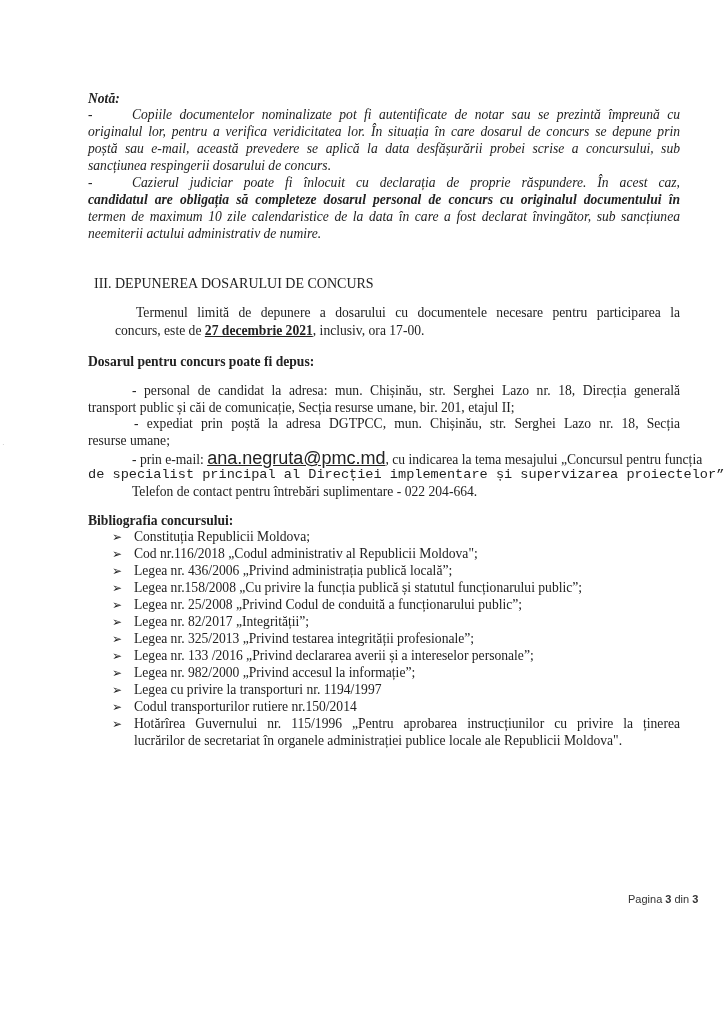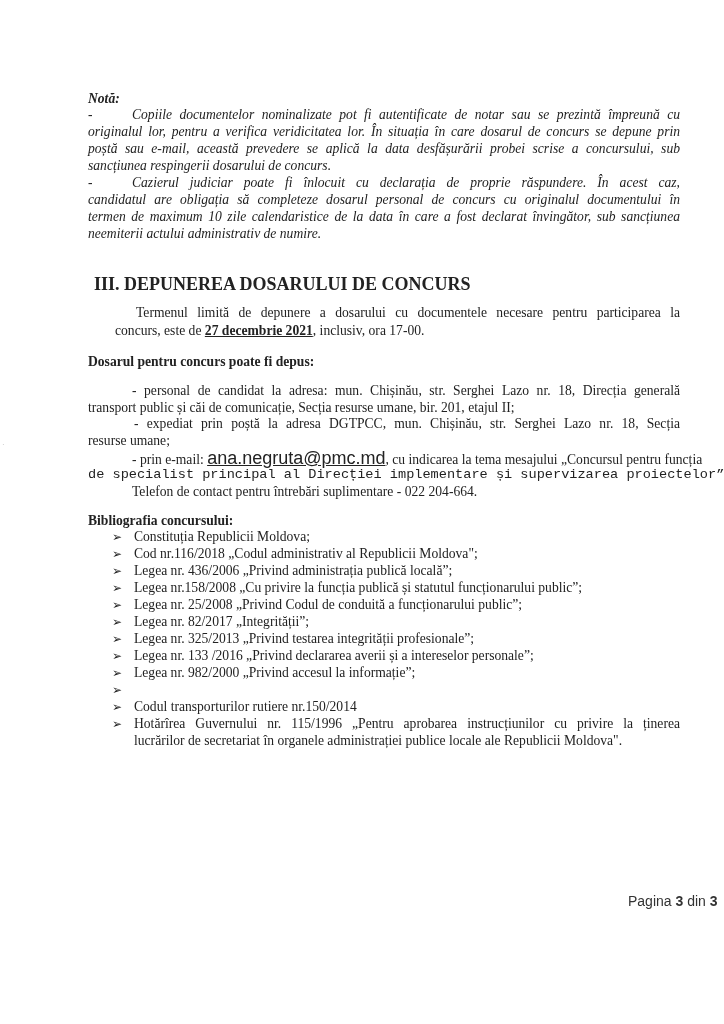--- a/index.html
+++ b/index.html
@@ -6,41 +6,41 @@
     body {
       width: 724px; height: 1024px; background: #ffffff; position: relative;
       font-family: "Liberation Serif", serif; color: #222; overflow: hidden;
     }
     .page { position: absolute; left: 0; top: 0; width: 724px; height: 1024px; }
     .line { position: absolute; font-size: 13.6px; line-height: 16px; white-space: nowrap; }
     .just { text-align: justify; text-align-last: justify; white-space: normal; }
     .it { font-style: italic; text-align: right; }
     .b { font-weight: bold; }
     .u { text-decoration: underline; }
-    .h { font-size: 18px; font-weight: bold; }
+    .h { font-size: 14px; font-weight: normal; }
     .bullet { position: absolute; font-size: 12px; line-height: 16px; }
-    .footer { position: absolute; left: 628px; top: 893px; font-family: "Liberation Sans", sans-serif; font-size: 14px; color: #333; text-align: right; }
+    .footer { position: absolute; left: 628px; top: 893px; font-family: "Liberation Sans", sans-serif; font-size: 11px; color: #333; text-align: right; }
     .mark { position: absolute; color: #bbb; font-size: 8px; }
   </style>
 </head>
 <body>
 
 <div class="page">
 
   <div class="line it b" style="left:88px;top:91px;">Notă:</div>
 
   <div class="line" style="left:88px;top:107px;">-</div>
   <div class="line it just" style="left:132px;top:107px;width:548px;">Copiile documentelor nominalizate pot fi autentificate de notar sau se prezintă împreună cu</div>
   <div class="line it just" style="left:88px;top:124px;width:592px;">originalul lor, pentru a verifica veridicitatea lor. În situația în care dosarul de concurs se depune prin</div>
   <div class="line it just" style="left:88px;top:141px;width:592px;">poștă sau e-mail, această prevedere se aplică la data desfășurării probei scrise a concursului, sub</div>
   <div class="line it" style="left:88px;top:158px;">sancțiunea respingerii dosarului de concurs.</div>
 
   <div class="line" style="left:88px;top:175px;">-</div>
   <div class="line it just" style="left:132px;top:175px;width:548px;">Cazierul judiciar poate fi înlocuit cu declarația de proprie răspundere. În acest caz,</div>
-  <div class="line it just" style="left:88px;top:192px;width:592px;">candidatul are obligația să completeze dosarul personal de concurs cu originalul documentului în</div>
+  <div class="line it just" style="left:88px;top:192px;width:592px;font-weight:bold;">candidatul are obligația să completeze dosarul personal de concurs cu originalul documentului în</div>
   <div class="line it just" style="left:88px;top:209px;width:592px;">termen de maximum 10 zile calendaristice de la data în care a fost declarat învingător, sub sancțiunea</div>
   <div class="line it" style="left:88px;top:226px;">neemiterii actului administrativ de numire.</div>
 
   <div class="line h" style="left:94px;top:276px;">III. DEPUNEREA DOSARULUI DE CONCURS</div>
 
   <div class="line just" style="left:136px;top:305px;width:544px;">Termenul limită de depunere a dosarului cu documentele necesare pentru participarea la</div>
   <div class="line" style="left:88px;top:323px;margin-left:27px;">
     <span>concurs,  este de </span><span class="b u">27 decembrie  2021</span><span>, inclusiv, ora 17-00.</span>
   </div>
 
@@ -71,20 +71,21 @@
   <div class="line" style="left:134px;top:597px;">Legea nr. 25/2008 „Privind Codul de conduită a funcționarului public”;</div>
   <div class="bullet" style="left:112px;top:614px;">➢</div>
   <div class="line" style="left:134px;top:614px;">Legea nr. 82/2017 „Integrității”;</div>
   <div class="bullet" style="left:112px;top:631px;">➢</div>
   <div class="line" style="left:134px;top:631px;">Legea nr. 325/2013 „Privind testarea integrității profesionale”;</div>
   <div class="bullet" style="left:112px;top:648px;">➢</div>
   <div class="line" style="left:134px;top:648px;">Legea nr. 133 /2016 „Privind declararea averii și a intereselor personale”;</div>
   <div class="bullet" style="left:112px;top:665px;">➢</div>
   <div class="line" style="left:134px;top:665px;">Legea nr. 982/2000 „Privind accesul la informație”;</div>
   <div class="bullet" style="left:112px;top:682px;">➢</div>
+  <div class="line" style="left:134px;top:682px;">Legea cu privire la transporturi nr. 1194/1997</div>
   <div class="bullet" style="left:112px;top:699px;">➢</div>
   <div class="line" style="left:134px;top:699px;">Codul transporturilor rutiere nr.150/2014</div>
   <div class="bullet" style="left:112px;top:716px;">➢</div>
   <div class="line just" style="left:134px;top:716px;width:546px;">Hotărîrea Guvernului nr. 115/1996 „Pentru aprobarea instrucțiunilor cu privire la ținerea</div>
   <div class="line" style="left:134px;top:733px;">lucrărilor de secretariat în organele administrației publice locale ale Republicii Moldova".</div>
 
   <div class="footer">
     <span>Pagina </span><b>3</b><span> din </span><b>3</b>
   </div>
 

